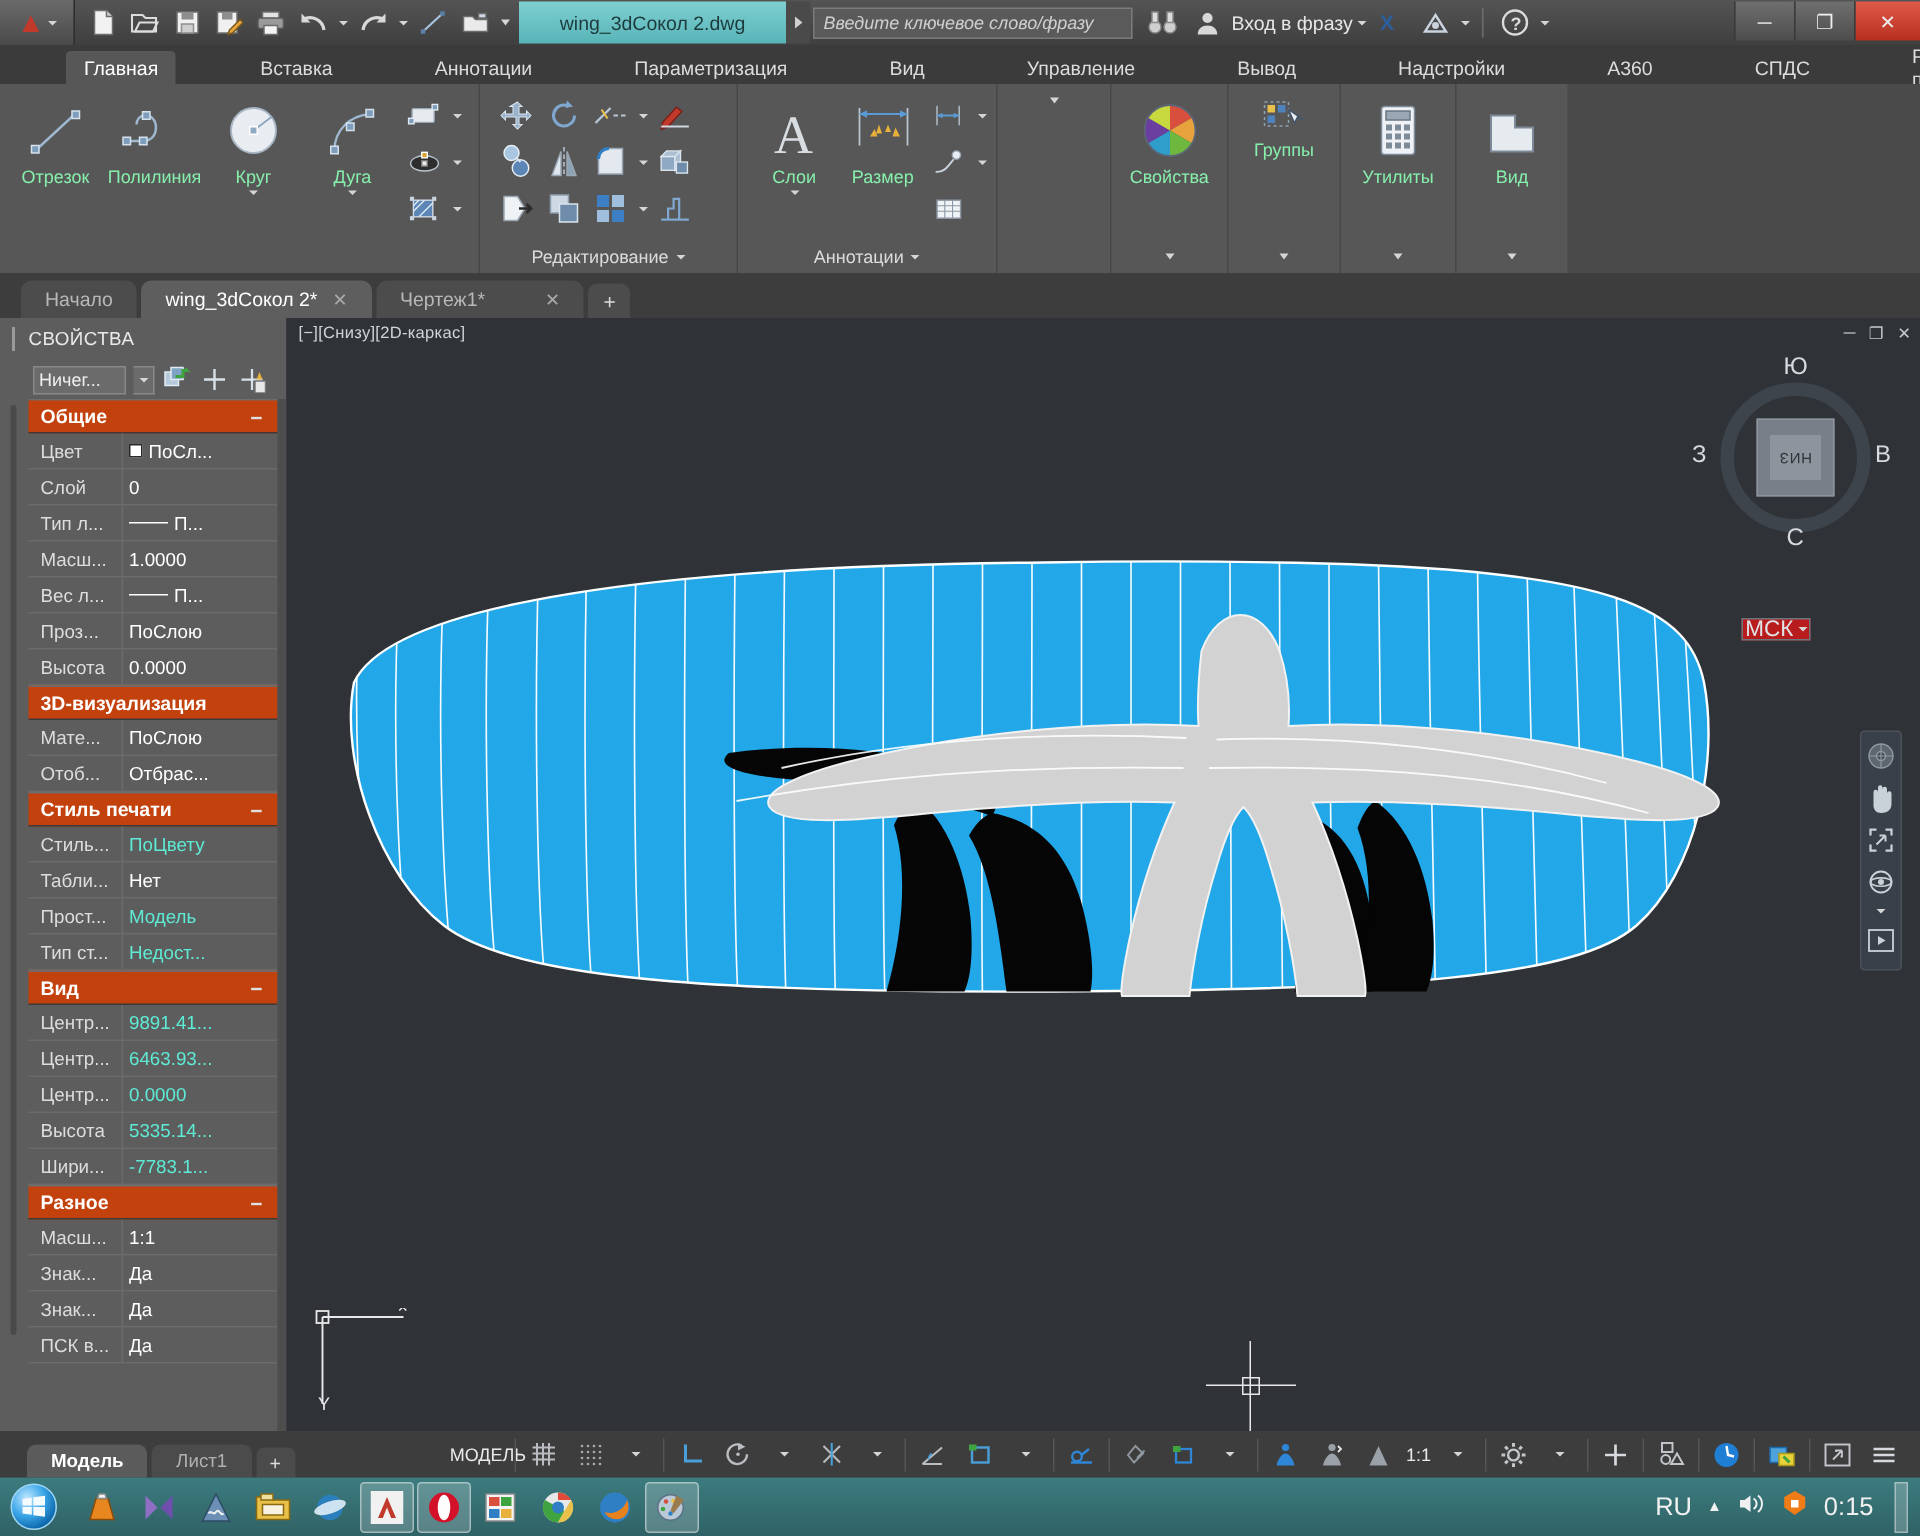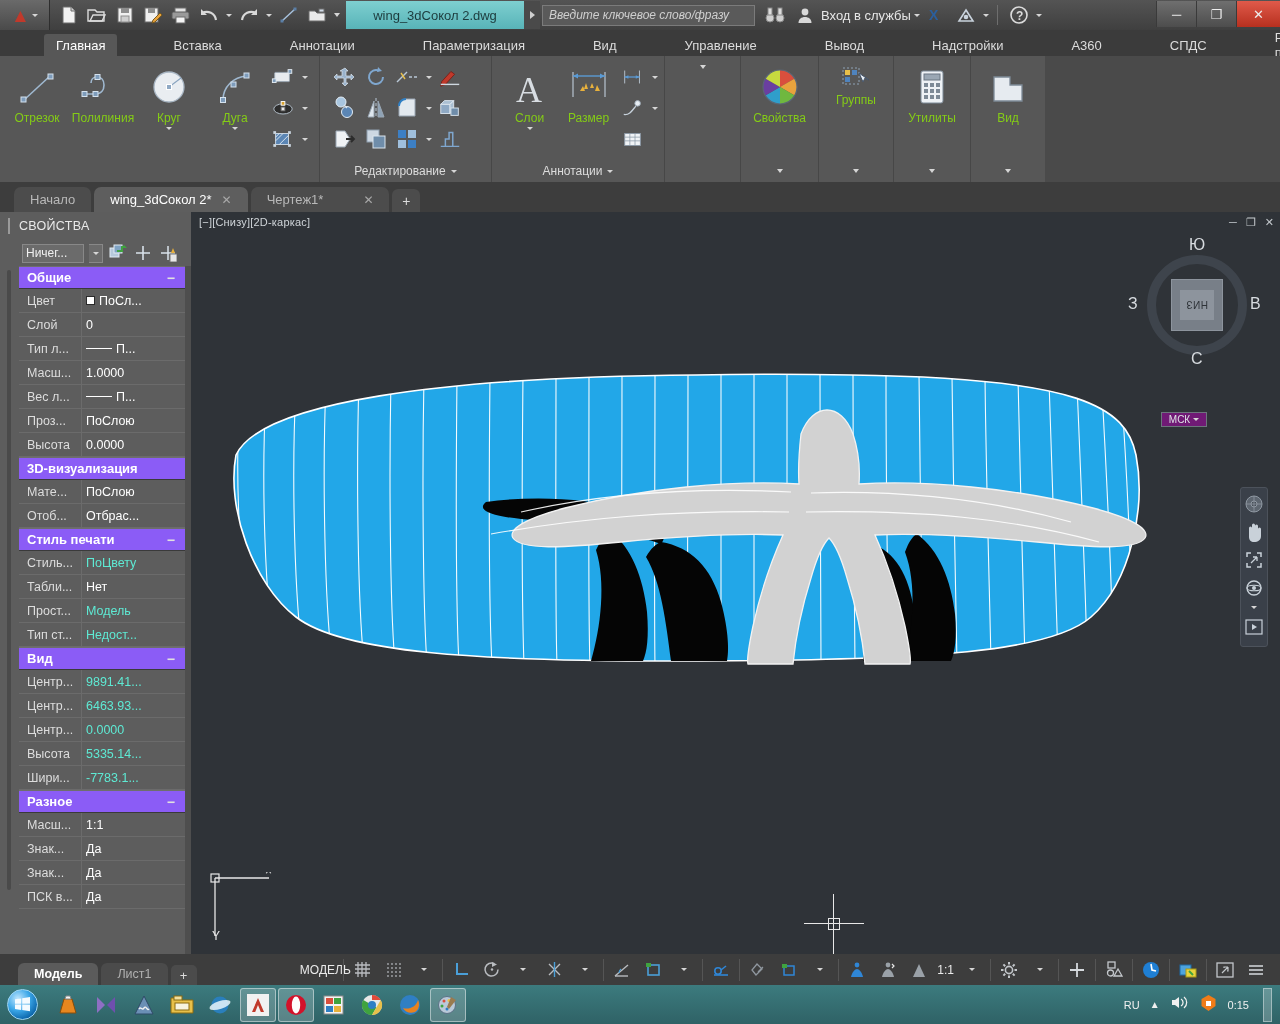--- a/index.html
+++ b/index.html
@@ -75,21 +75,21 @@
     height:22px; display:flex; align-items:center; justify-content:center; gap:5px;
     font-size:12px; color:#dcdcdc;
   }
   .panel-title-mini{ height:22px; display:flex; align-items:center; justify-content:center;}
 
   .bigbtn{
     width:66px; display:flex; flex-direction:column; align-items:center;
     padding-top:4px; cursor:default;
   }
   .bigbtn .ico{ height:48px; display:flex; align-items:center; justify-content:center;}
-  .bigbtn .lbl{ font-size:12px; color:#84cc16; text-align:center; line-height:13px;}
+  .bigbtn .lbl{ font-size:12px; color:#86efac; text-align:center; line-height:13px;}
   .smallgrid{ display:flex; flex-direction:column; gap:1px; padding-top:2px;}
   .srow{ display:flex; align-items:center; gap:1px;}
   .sbtn{ width:30px; height:30px; display:flex; align-items:center; justify-content:center; cursor:default;}
   .sdrop{ width:11px; height:30px; display:flex; align-items:center; justify-content:center;}
   .vgrid{ display:flex; flex-direction:column; gap:1px; padding-top:2px;}
 
   .panel-lg{ width:72px; align-items:center;}
   .panel-lg .panel-body{ justify-content:center; }
 
   
@@ -123,21 +123,21 @@
     width:62px;height:19px;background:#6b6b6b;border:1px solid #888;
     font-size:12px;color:#f0f0f0; display:flex;align-items:center;padding-left:3px;
   }
   .sel-arrow{ width:14px;height:19px;background:#6b6b6b;border:1px solid #888;border-left:none;
               display:flex;align-items:center;justify-content:center;}
   .props-scroll{ flex:1; display:flex; }
   .props-leftbar{ width:19px; position:relative; }
   .props-leftbar .track{ position:absolute; left:7px; top:4px; width:4px; bottom:64px; background:#4a4a4a; border-radius:2px;}
   .props-table{ flex:1; display:flex; flex-direction:column; }
   .cat{
-    height:23px; background:#8b5cf6; border-top:1px solid #6e6e6e; border-bottom:1px solid #3a3a3a;
+    height:23px; background:#c2410c; border-top:1px solid #6e6e6e; border-bottom:1px solid #3a3a3a;
     display:flex; align-items:center; justify-content:space-between; padding:0 10px 0 8px;
     font-size:13px; font-weight:bold; color:#ffffff;
   }
   .cat .exp{ font-size:14px; color:#e0e0e0; }
   .prow{
     height:24px; display:flex; align-items:center; border-bottom:1px solid #6b6b6b;
   }
   .pkey{ width:62px; padding-left:8px; font-size:12.5px; color:#dddddd; white-space:nowrap; overflow:hidden;}
   .pval{ flex:1; padding-left:4px; font-size:12.5px; color:#ffffff; display:flex; align-items:center; gap:4px;
          white-space:nowrap; overflow:hidden; border-left:1px solid #6b6b6b; height:100%;}
@@ -160,23 +160,23 @@
             border:9px solid #3e444c; box-sizing:border-box;}
   .vc-cube{ position:absolute; left:39px; top:39px; width:52px;height:52px; background:#787f88;
             border:1px solid #8d949d; display:flex;align-items:center;justify-content:center;}
   .vc-face{ width:34px;height:30px; background:#8d949d; display:flex;align-items:center;justify-content:center;
             font-size:10px; color:#2e3338; transform:rotate(180deg); letter-spacing:.5px;}
   .vc-n{ position:absolute; font-size:16px; color:#d7dbdf; }
   .vc-top{ left:57px; top:-4px;}
   .vc-bot{ left:59px; top:110px;}
   .vc-left{ left:-4px; top:55px;}
   .vc-right{ left:118px; top:55px;}
-  .vc-wcs{ position:absolute; left:29px; top:172px; width:46px;height:15px; background:#701a75;
+  .vc-wcs{ position:absolute; left:29px; top:172px; width:46px;height:15px; background:#b91c1c;
            border:1px solid #6d757d; display:flex;align-items:center;justify-content:center; gap:3px;
-           font-size:10px; color:#dfe3e6;}
+           font-size:15px; color:#dfe3e6;}
 
   
   .navbar{ position:absolute; right:12px; top:275px; width:28px; height:160px;
            background:#3a4049; border:1px solid #4c525b; border-radius:3px;
            display:flex; flex-direction:column; align-items:center; padding-top:6px; gap:8px;}
   .navbtn{ width:22px;height:20px; display:flex;align-items:center;justify-content:center;}
 
   
   .crosshair{ position:absolute; left:613px; top:682px; width:60px; height:60px;}
   .crosshair .h{ position:absolute; left:0; top:29px; width:60px; height:1px; background:#e8e8e8;}
@@ -210,21 +210,21 @@
     display:flex; align-items:center;
   }
   .startorb{ width:44px;height:36px; display:flex;align-items:center;justify-content:center;}
   .orb{ width:31px;height:31px;border-radius:50%;
         background:radial-gradient(circle at 34% 30%, #bfe6ff 0%, #3ba7e8 42%, #0a63a8 78%, #064170 100%);
         border:1px solid #9fd6f5; display:flex;align-items:center;justify-content:center;}
   .tbicons{ display:flex; align-items:center; gap:2px; margin-left:6px;}
   .tbi{ width:36px;height:34px; display:flex;align-items:center;justify-content:center;}
   .tbi.framed{ background:rgba(255,255,255,.20); border:1px solid rgba(255,255,255,.45); border-radius:3px;}
   .tray{ margin-left:auto; display:flex; align-items:center; gap:10px; padding-right:8px;}
-  .tray .lbl{ font-size:11px; color:#f0f0f0;}
+  .tray .lbl{ font-size:17px; color:#f0f0f0;}
   .showdesk{ width:9px;height:34px; background:rgba(255,255,255,.22); border:1px solid rgba(255,255,255,.4); margin-left:4px;}
 </style>
 </head>
 <body>
 
 <div id="app">
 
   <div class="titlebar">
     <div class="app-menu-btn">
       <span class="a-logo">▲</span>
@@ -315,21 +315,21 @@
             <rect x="3" y="2" width="4" height="7" fill="#dcdcdc" stroke="#888"></rect>
             <rect x="13" y="2" width="4" height="7" fill="#dcdcdc" stroke="#888"></rect>
           </svg>
       </div>
       <div class="qbtn">
         <svg width="18" height="18" viewBox="0 0 18 18">
             <circle cx="9" cy="6" r="3.4" fill="#d8d8d8"></circle>
             <path d="M2.5 17c0-4 3-6 6.5-6s6.5 2 6.5 6z" fill="#d8d8d8"></path>
           </svg>
       </div>
-      <span class="signin">Вход в службы</span>
+      <span class="signin">Вход в фразу</span>
       <span class="tri-d sm"></span>
       <div class="qbtn">
         <svg width="18" height="18" viewBox="0 0 18 18">
             <text x="2" y="14" font-family="Liberation Sans" font-size="14" font-weight="bold" fill="#2b5f9e">X</text>
           </svg>
       </div>
       <div class="qbtn">
         <svg width="20" height="18" viewBox="0 0 20 18">
             <path d="M10 4l7 11H3z" fill="none" stroke="#c9d3dd" stroke-width="1.6"></path>
             <circle cx="10" cy="11" r="2.3" fill="#c9d3dd"></circle>

